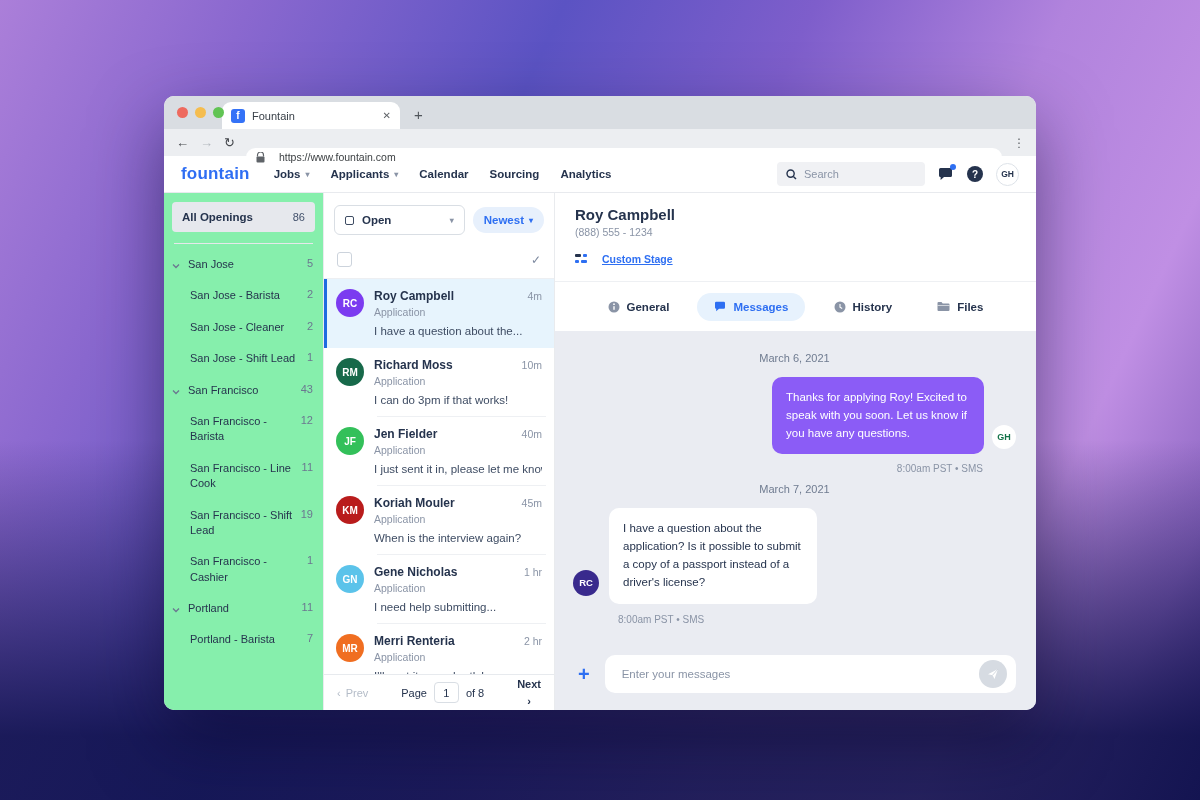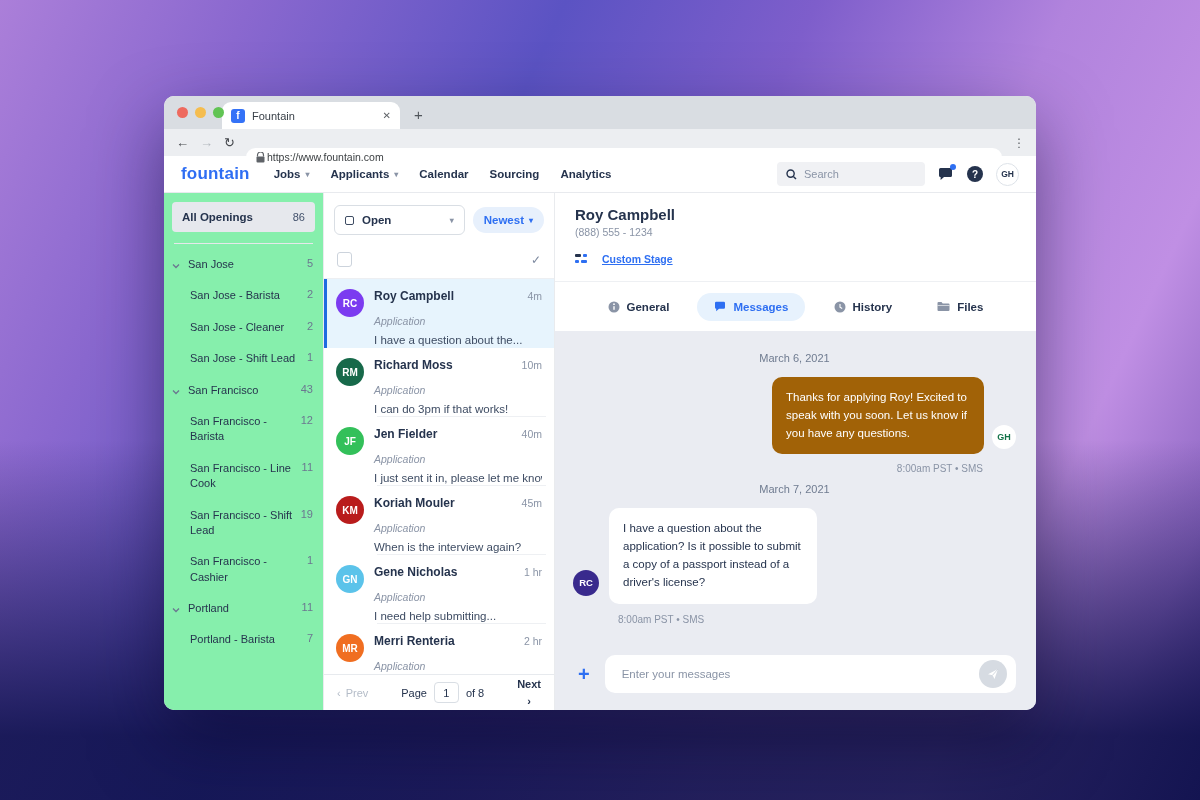--- a/index.html
+++ b/index.html
@@ -23,21 +23,21 @@
          display:flex; align-items:center; gap:7px; padding:0 9px; }
   .favicon { width:14px; height:14px; border-radius:3px; background:#3472f7; color:#fff;
              font-size:10px; font-weight:bold; display:flex; align-items:center; justify-content:center; }
   .tab-title { flex:1; font-size:11px; color:#3a4149; }
   .tab-close { font-size:10px; color:#5f6368; }
   .newtab { font-size:15px; color:#50555b; margin:0 0 6px 14px; }
   .toolbar { height:27px; background:#eceef1; display:flex; align-items:center; gap:11px; padding:0 12px; }
   .nav-glyph { font-size:13px; color:#45484d; }
   .nav-glyph.disabled { color:#b4b9bf; }
   .urlbar { flex:1; height:19px; background:#fff; border-radius:10px; display:flex; align-items:center;
-            gap:2px; padding:0 10px;margin-top:29px; }
+            gap:14px; padding:0 10px;margin-top:29px; }
   .url-text { font-size:10.5px; color:#3c4043; }
   .menu-dots { font-size:12px; color:#5f6368; letter-spacing:-1px; }
   
   .appnav { height:37px; background:#fff; border-bottom:1px solid #e8eaee; display:flex; align-items:center; padding:0 17px; }
   .logo { font-size:17px; font-weight:bold; color:#2f6ef3; letter-spacing:.2px; margin-right:24px; }
   .nav-item { display:flex; align-items:center; gap:5px; font-size:11.5px; font-weight:bold; color:#25334d; margin-right:21px; }
   .caret { font-size:8px; color:#8a94a6; }
   .nav-right { margin-left:auto; display:flex; align-items:center; gap:13px; }
   .search-pill { width:148px; height:24px; background:#f0f1f4; border-radius:4px; display:flex; align-items:center; gap:7px; padding:0 9px; }
   .search-pill input { border:none; outline:none; background:transparent; width:100px; font-size:11px; color:#25334d; font-family:inherit; }
@@ -77,21 +77,21 @@
   .app-item { height:69px; display:flex; padding:10px 12px 0 9px; border-left:3px solid transparent; position:relative; cursor:pointer; }
   .app-item::after { content:""; position:absolute; left:50px; right:8px; bottom:0; height:1px; background:#eef0f3; }
   .app-item.selected { background:#e7f4fd; border-left-color:#1f6be0; }
   .app-item.selected::after { display:none; }
   .list-avatar { width:28px; height:28px; border-radius:50%; color:#fff; font-size:10px; font-weight:bold;
                  display:flex; align-items:center; justify-content:center; margin-right:10px; flex:none; }
   .app-main { flex:1; min-width:0; }
   .name-row { display:flex; align-items:baseline; }
   .app-name { font-size:12px; font-weight:bold; color:#25334d; }
   .app-time { margin-left:auto; font-size:10.5px; color:#8a94a6; }
-  .app-stage { font-size:10.5px; color:#8a94a6; margin-top:12px;font-style:italic; }
+  .app-stage { font-size:10.5px; color:#8a94a6; margin-top:3px; }
   .app-preview { font-size:11.5px; color:#3e4c63; margin-top:7px; white-space:nowrap; overflow:hidden; }
   .pagination { height:36px; border-top:1px solid #e7eaee; display:flex; align-items:center; padding:0 13px; font-size:11px; color:#25334d; }
   .pg-prev { color:#b4bcc8; display:flex; gap:5px; align-items:center; }
   .pg-center { display:flex; align-items:center; gap:7px; margin:0 auto; }
   .pg-box { width:25px; height:21px; border:1px solid #d9dee4; border-radius:4px; text-align:center; font-size:11px;
             color:#25334d; outline:none; font-family:inherit; }
   .pg-next { display:flex; gap:5px; align-items:center; font-weight:bold; cursor:pointer;flex-direction:column; }
   
   .chat-col { flex:1; display:flex; flex-direction:column; background:#eaecf2; min-width:0; }
   .profile { background:#fff; padding:13px 20px 13px; }
@@ -402,21 +402,21 @@
               <path d="M0.5 2A1 1 0 011.5 1h3l1.2 1.4h5.8a1 1 0 011 1V9a1 1 0 01-1 1h-10a1 1 0 01-1-1z" fill="#8a94a6"></path>
               <rect x="0.5" y="4" width="12" height="1" fill="#fff" opacity="0.6"></rect>
             </svg>
           <span>Files</span>
         </span>
       </div>
 
       <div class="chat-body">
         <div class="chat-date">March 6, 2021</div>
         <div class="msg-row-out">
-          <div class="bubble-out" style="background: #a16207;">Thanks for applying Roy! Excited to speak with you soon. Let us know if you have any questions.</div>
+          <div class="bubble-out" style="background: #8b5cf6;">Thanks for applying Roy! Excited to speak with you soon. Let us know if you have any questions.</div>
           <span class="gh-avatar-chat">GH</span>
         </div>
         <div class="msg-meta-out">8:00am PST  •  SMS</div>
 
         <div class="chat-date">March 7, 2021</div>
         <div class="msg-row-in">
           <span class="rc-avatar-chat" style="background: rgb(57, 42, 141);">RC</span>
           <div class="bubble-in">I have a question about the application? Is it possible to submit a copy of a passport instead of a driver's license?</div>
         </div>
         <div class="msg-meta-in">8:00am PST  •  SMS</div>

